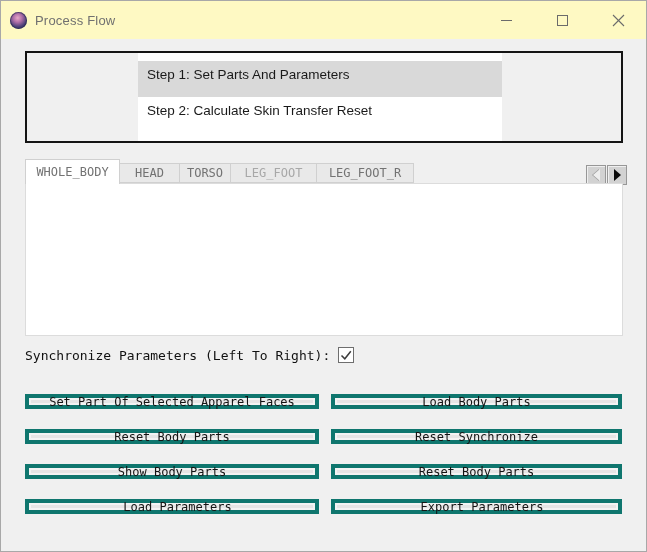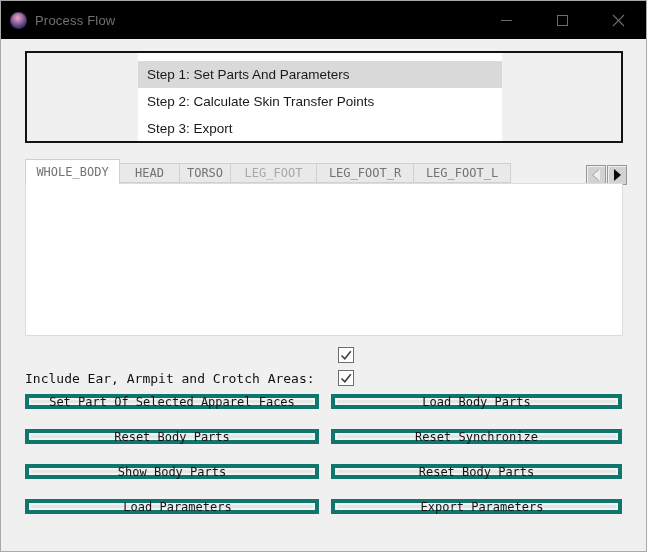--- a/index.html
+++ b/index.html
@@ -7,21 +7,21 @@
   body { font-family: "Liberation Sans", sans-serif; }
 
   .window {
     position: relative; width: 647px; height: 552px;
     background: #f0f0f0; border: 1px solid #a8a8a8;
   }
 
   
   .titlebar {
     position: absolute; left: 0; top: 0; right: 0; height: 38px;
-    background: #000000; display: flex; align-items: center;
+    background: #fef9c3; display: flex; align-items: center;
   }
   .app-icon {
     width: 17px; height: 17px; border-radius: 50%; margin-left: 9px;
     background: radial-gradient(circle at 45% 35%, #e6a8c8 0%, #b06fa8 30%, #4a3f77 62%, #1d2244 100%);
     box-shadow: inset 0 0 0 1px rgba(40,40,80,0.6);
   }
   .win-title { margin-left: 8px; font-size: 13px; color: #707070; letter-spacing: .2px; }
   .win-controls { position: absolute; right: 0; top: 0; height: 38px; display: flex; }
   .win-btn { width: 56px; height: 38px; display: flex; align-items: center; justify-content: center; }
   .glyph-min { width: 11px; height: 1px; background: #6b6b6b; display: block; }
@@ -30,21 +30,21 @@
   
   .steps-box {
     position: absolute; left: 24px; top: 50px; width: 598px; height: 92px;
     border: 2px solid #141414; background: #f0f0f0; overflow: hidden;
   }
   .steps-list {
     position: absolute; left: 111px; top: 0; bottom: 0; width: 364px;
     background: #ffffff; padding-top: 8px; overflow: hidden;
   }
   .step-item {
-    height: 27px; line-height: 27px; padding-left: 9px;
+    height: 36px; line-height: 27px; padding-left: 9px;
     font-size: 13.5px; color: #1a1a1a; white-space: nowrap;
   }
   .step-item.selected { background: #d9d9d9; }
 
   
   .tabbar {
     position: absolute; left: 24px; top: 158px; width: 598px; height: 24px;
     display: flex; align-items: flex-end;
   }
   .tab {
@@ -126,53 +126,45 @@
           <line x1="1" y1="1" x2="12" y2="12" stroke="#6b6b6b" stroke-width="1.1"></line>
           <line x1="12" y1="1" x2="1" y2="12" stroke="#6b6b6b" stroke-width="1.1"></line>
         </svg>
       </div>
     </div>
   </div>
 
   <div class="steps-box">
     <div class="steps-list">
       <div class="step-item selected">Step 1: Set Parts And Parameters</div>
-      <div class="step-item">Step 2: Calculate Skin Transfer Points</div>
+      <div class="step-item">Step 2: Calculate Skin Transfer Reset</div>
       <div class="step-item">Step 3: Export</div>
     </div>
   </div>
 
   <div class="tabbar">
     <div class="tab active" style="width:95px">WHOLE_BODY</div>
     <div class="tab" style="width:61px">HEAD</div>
     <div class="tab" style="width:52px">TORSO</div>
     <div class="tab disabled" style="width:87px">LEG_FOOT</div>
     <div class="tab" style="width:98px">LEG_FOOT_R</div>
-    <div class="tab" style="width:98px">LEG_FOOT_L</div>
     <div class="tab-scroll">
       <div class="scroll-btn">
         <i class="tri-left"></i>
       </div>
       <div class="scroll-btn">
         <i class="tri-right"></i>
       </div>
     </div>
   </div>
 
   <div class="tab-panel"></div>
 
   <div class="check-row row1">
-    <span class="checkbox">
-      <svg width="14" height="14" viewBox="0 0 14 14">
-        <polyline points="2.5,7.5 5.8,10.8 11.8,3.2" fill="none" stroke="#3c3c3c" stroke-width="1.5"></polyline>
-      </svg>
-    </span>
-  </div>
-  <div class="check-row row2">
-    <span class="check-label">Include Ear, Armpit and Crotch Areas:</span>
+    <span class="check-label">Synchronize Parameters (Left To Right):</span>
     <span class="checkbox">
       <svg width="14" height="14" viewBox="0 0 14 14">
         <polyline points="2.5,7.5 5.8,10.8 11.8,3.2" fill="none" stroke="#3c3c3c" stroke-width="1.5"></polyline>
       </svg>
     </span>
   </div>
 
   <div class="push-btn col-left brow1">Set Part Of Selected Apparel Faces</div>
   <div class="push-btn col-right brow1">Load Body Parts</div>
   <div class="push-btn col-left brow2">Reset Body Parts</div>

